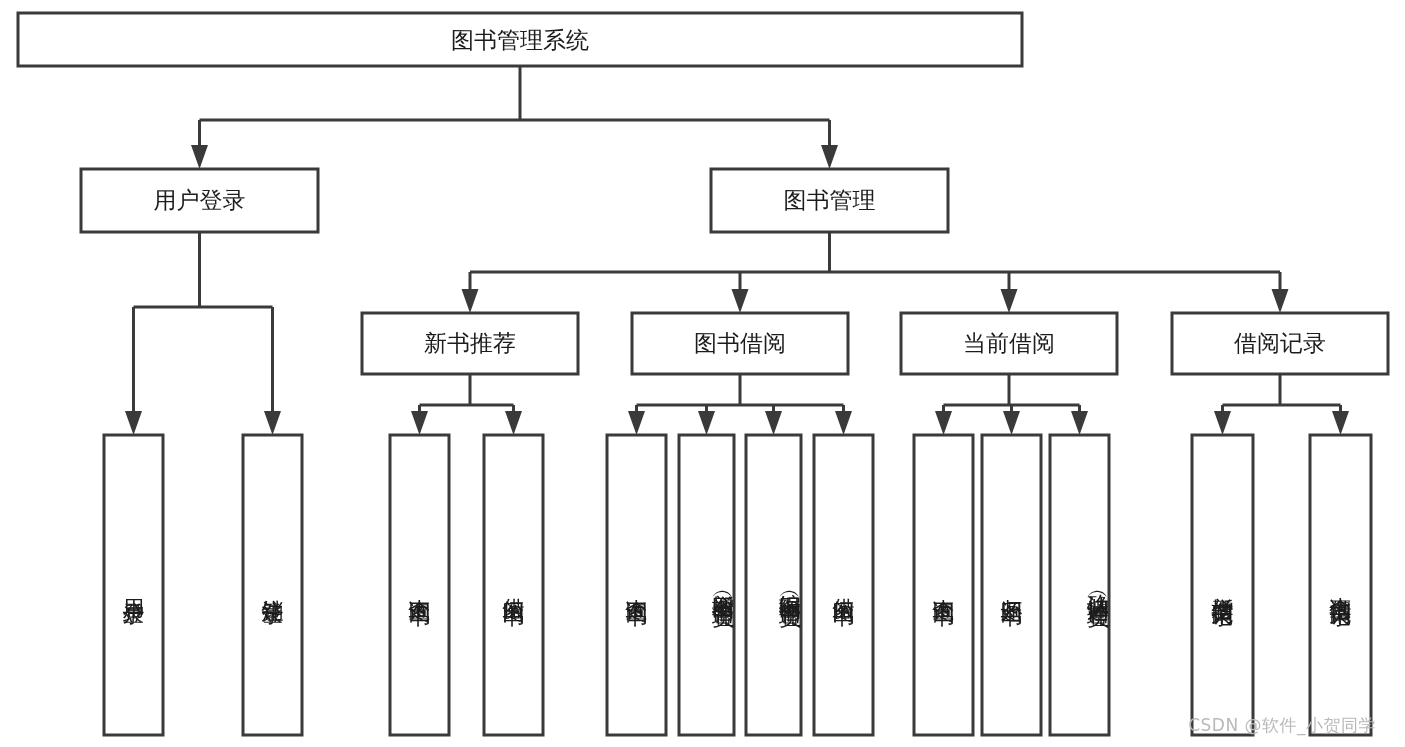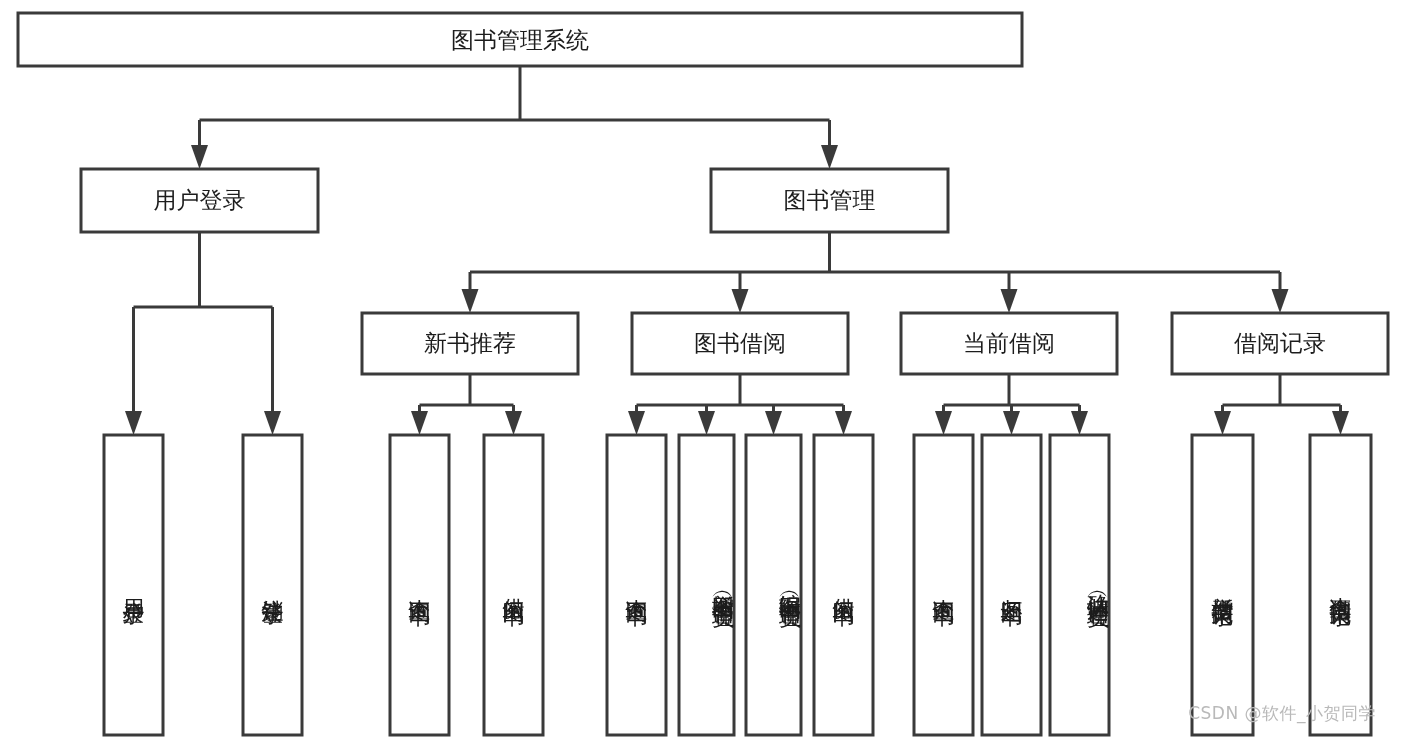--- a/index.html
+++ b/index.html
@@ -59,21 +59,21 @@
     letter-spacing: 2px;
     white-space: nowrap;
     display: flex;
     align-items: center;
     justify-content: center;
     pointer-events: none;
   }
   .watermark {
     position: absolute;
     right: 8px;
-    bottom: 22px;
+    bottom: 10px;
     font-family: "DejaVu Sans", "Liberation Sans", sans-serif;
     font-size: 17px;
     color: #b9b9b9;
     letter-spacing: 0.5px;
     white-space: nowrap;
   }
 </style>
 </head>
 <body>
 

